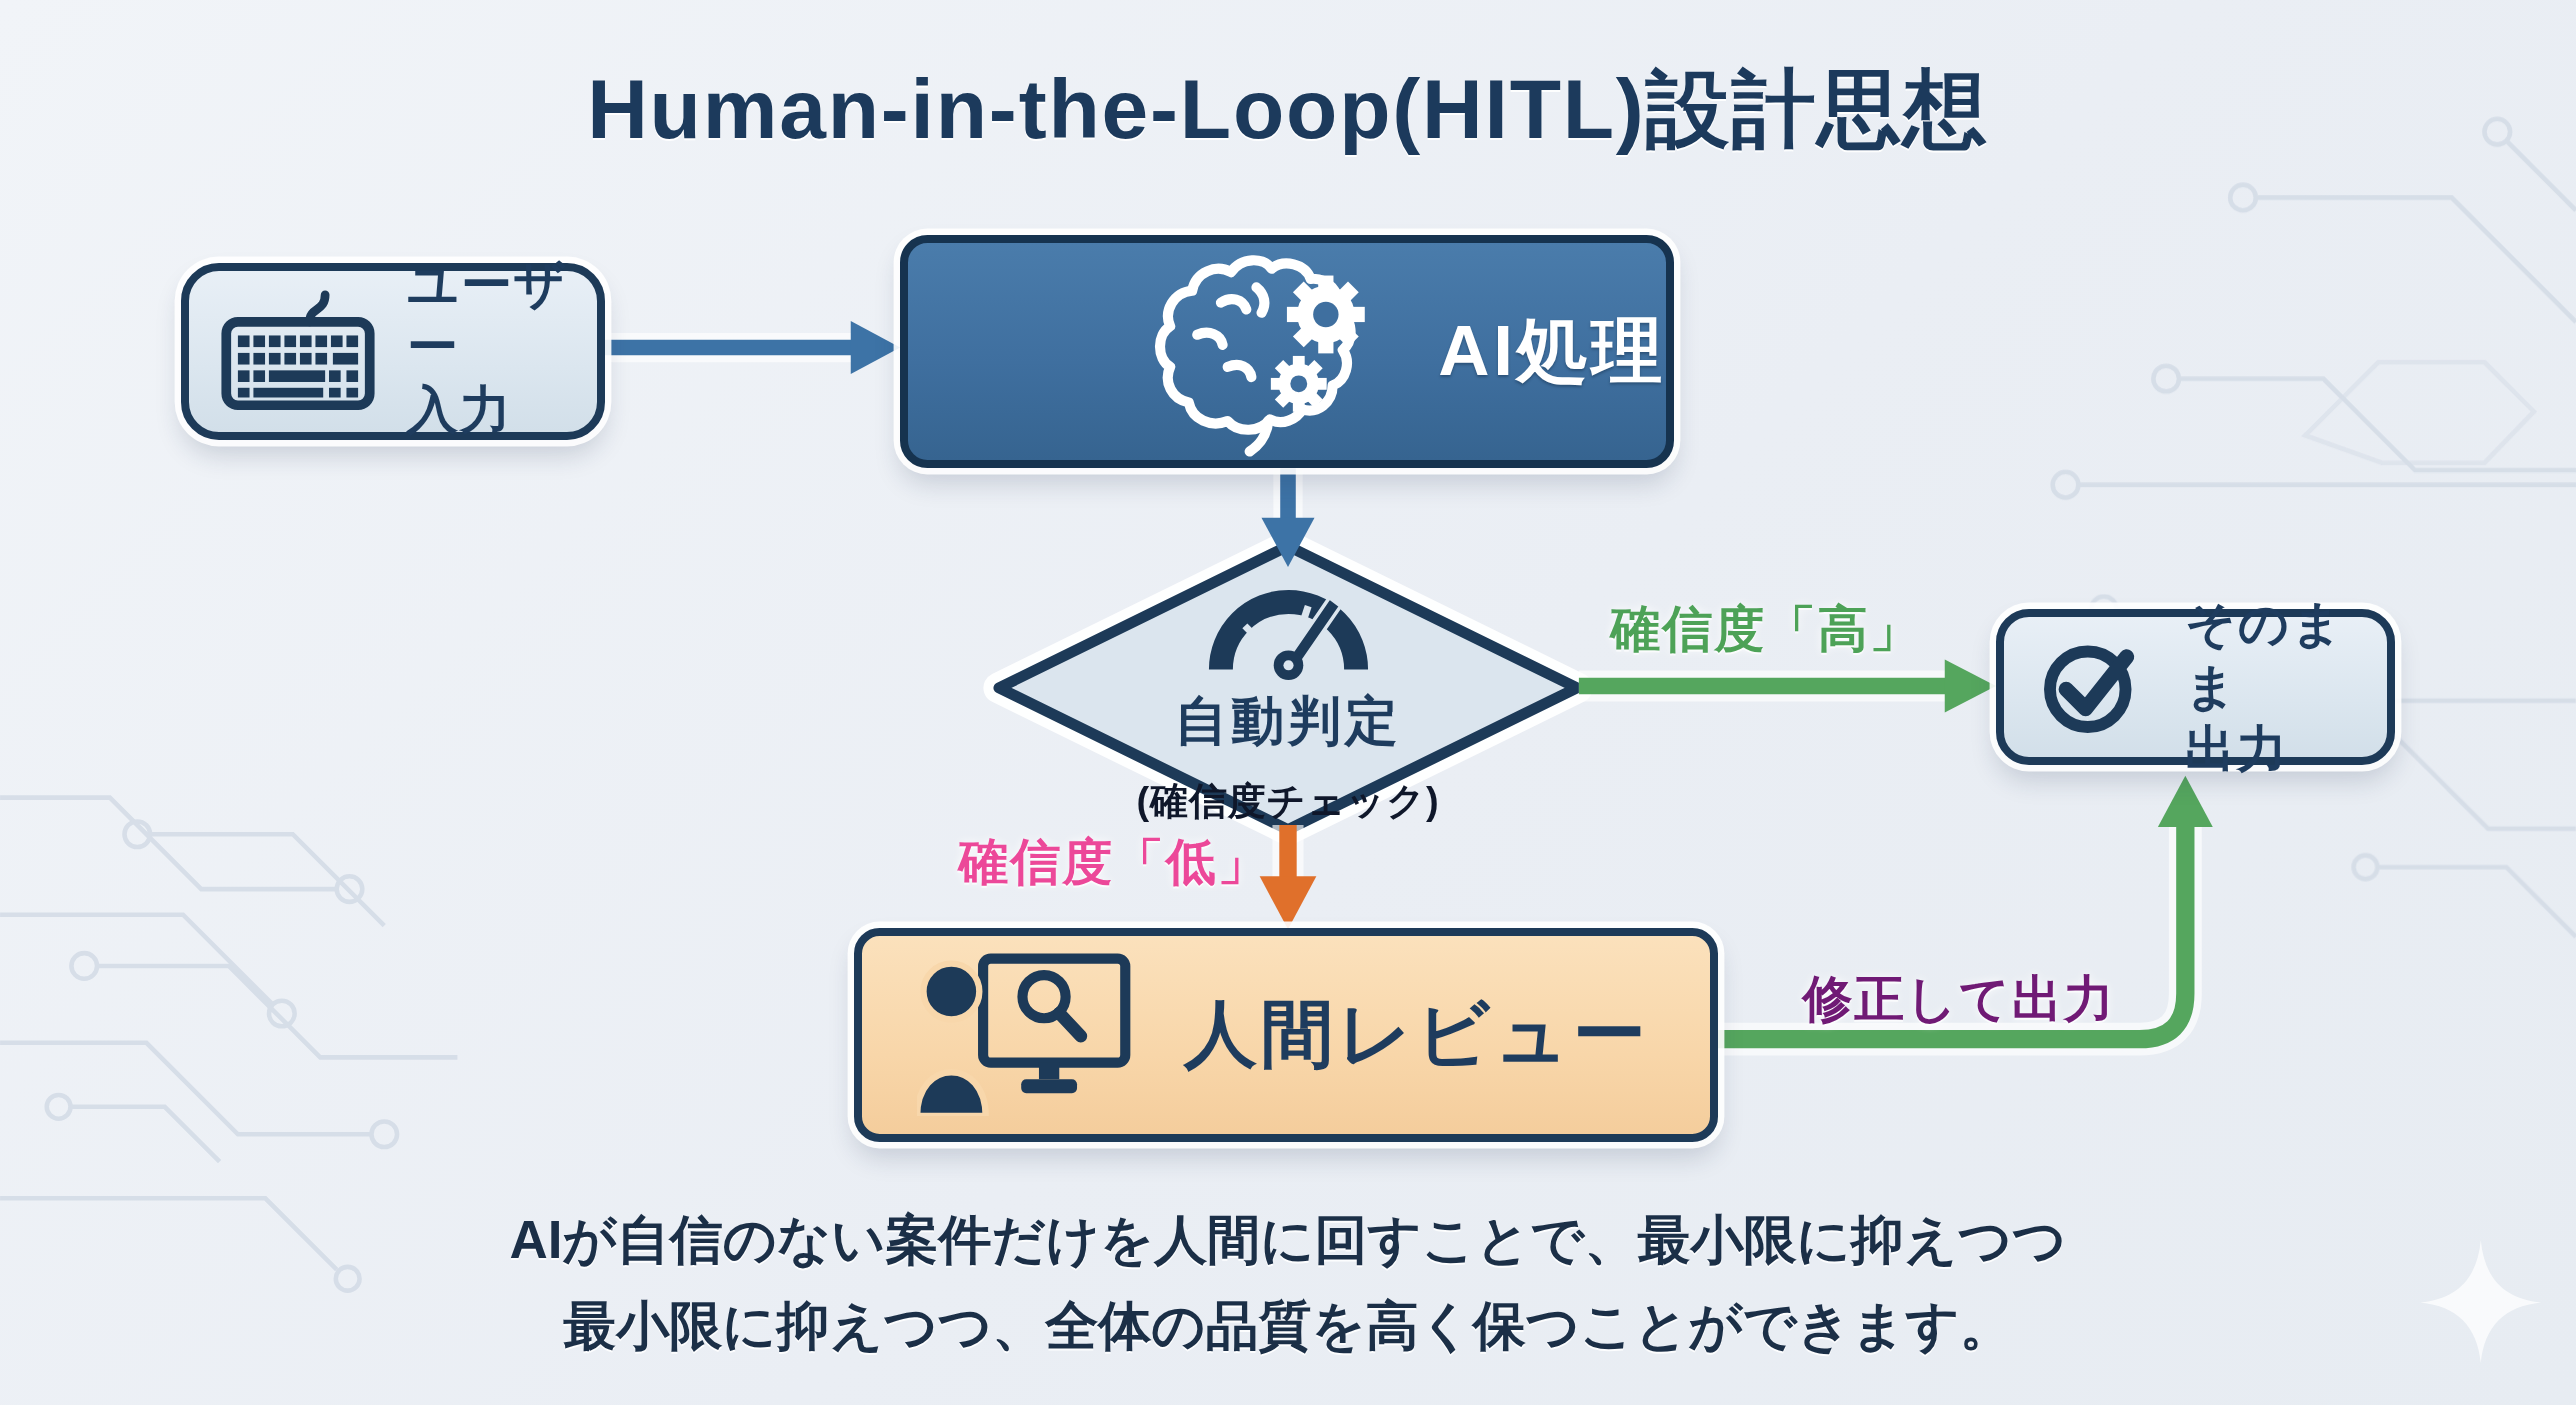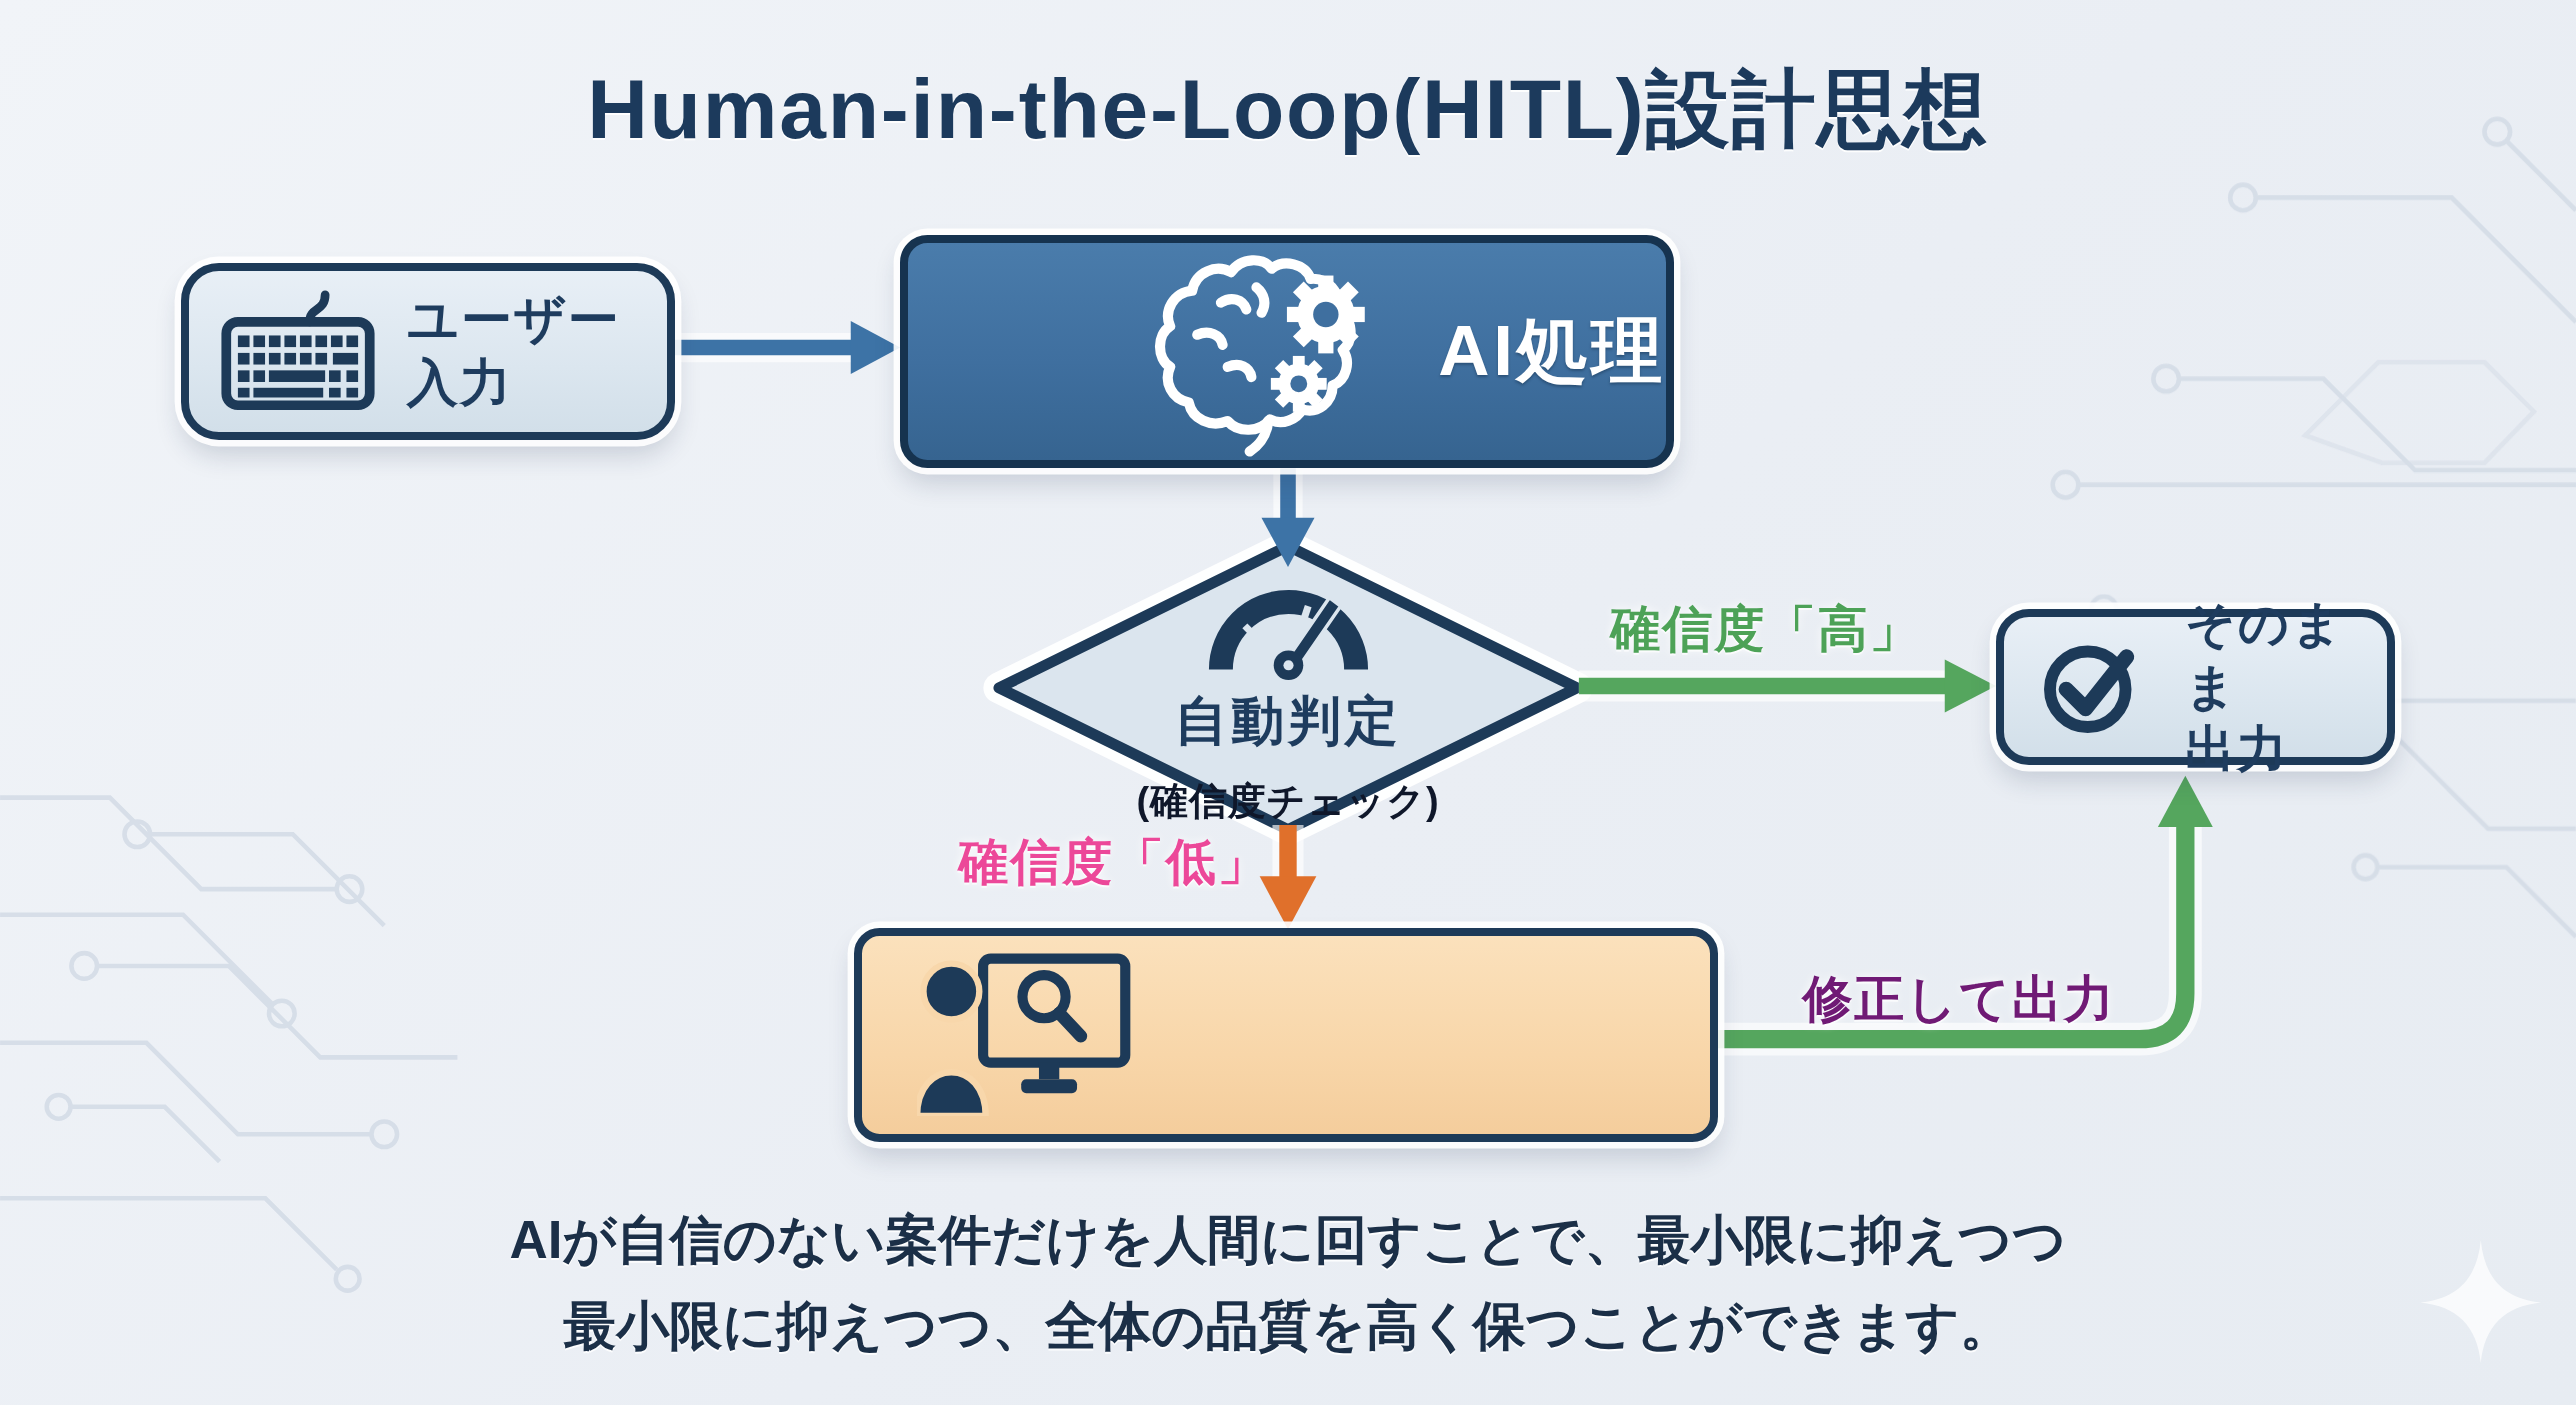--- a/index.html
+++ b/index.html
@@ -40,21 +40,21 @@
     border:8.2px solid #1d3a58;border-radius:35px;
     box-shadow:0 0 0 6.4px rgba(255,255,255,.9),0 14.6px 25.6px rgba(25,45,75,.18);
   }
   .panel{background:linear-gradient(180deg,#e8eff6 0%,#dbe6ef 60%,#d2dfe9 100%);}
   .peach{background:linear-gradient(180deg,#fbe1bc 0%,#f8d6a9 60%,#f4cd9c 100%);}
   .steel{background:linear-gradient(180deg,#4a7cab 0%,#3f6f9f 55%,#366490 100%);border-color:#16334f;justify-content:flex-end;}
   .node .labels{display:flex;flex-direction:column;justify-content:center;}
   .label-navy{color:#1e3c5e;font-weight:800;}
   .label-white{color:#ffffff;font-weight:800;}
 
-  .user-input{left:181px;top:263px;width:494px;height:177px;border-radius:38px;padding:0 0 0 31px;}
+  .user-input{left:181px;top:263px;width:424px;height:177px;border-radius:38px;padding:0 0 0 31px;font-family:Liberation Mono, monospace;}
   .user-input .labels{font-size:51px;line-height:1.22;letter-spacing:1.8px;}
 
   .ai-box{left:900px;top:235px;width:774px;height:233px;border-radius:27.4px;padding:0 0 0 44px;}
   .ai-box .labels{font-size:71px;letter-spacing:3.7px;text-shadow:0 1.8px 2.7px rgba(10,30,50,.35);}
 
   .output-box{left:1996px;top:609px;width:399px;height:156px;border-radius:33px;padding:0 0 0 33px;gap:40px;}
   .output-box .labels{font-size:50px;line-height:1.25;letter-spacing:1.8px;}
 
   .human-box{left:854px;top:928px;width:864px;height:214px;border-radius:25.6px;padding:0 0 0 55px;gap:51px;}
   .human-box .labels{font-size:73px;letter-spacing:3.7px;}
@@ -290,20 +290,23 @@
         <circle cx="100" cy="36" r="17" fill="none" stroke="#1d3a58" stroke-width="8"></circle>
         <line x1="112" y1="49" x2="129" y2="67" stroke="#1d3a58" stroke-width="10" stroke-linecap="round"></line>
         <rect x="96" y="88" width="16" height="13" fill="#1d3a58"></rect>
         <rect x="82" y="101" width="44" height="11" rx="4" fill="#1d3a58"></rect>
         <g>
           <circle cx="27" cy="32" r="22" fill="#1d3a58" stroke="#f8d7ab" stroke-width="5"></circle>
           <path d="M0 130 C0 84 54 84 54 130 Z" fill="#1d3a58" stroke="#f8d7ab" stroke-width="5"></path>
         </g>
       </svg>
     </span>
+    <span class="labels label-navy">
+      <span>人間レビュー</span>
+    </span>
   </div>
 
   <div class="abs edge-label green" style="left:1583px;top:596px;width:366px;">確信度「高」</div>
 
   <div class="abs edge-label orange" style="left:931px;top:829px;width:366px;">確信度「低」</div>
 
   <div class="abs edge-label navy" style="left:1776px;top:966px;width:366px;">修正して出力</div>
 
 </div>
 

